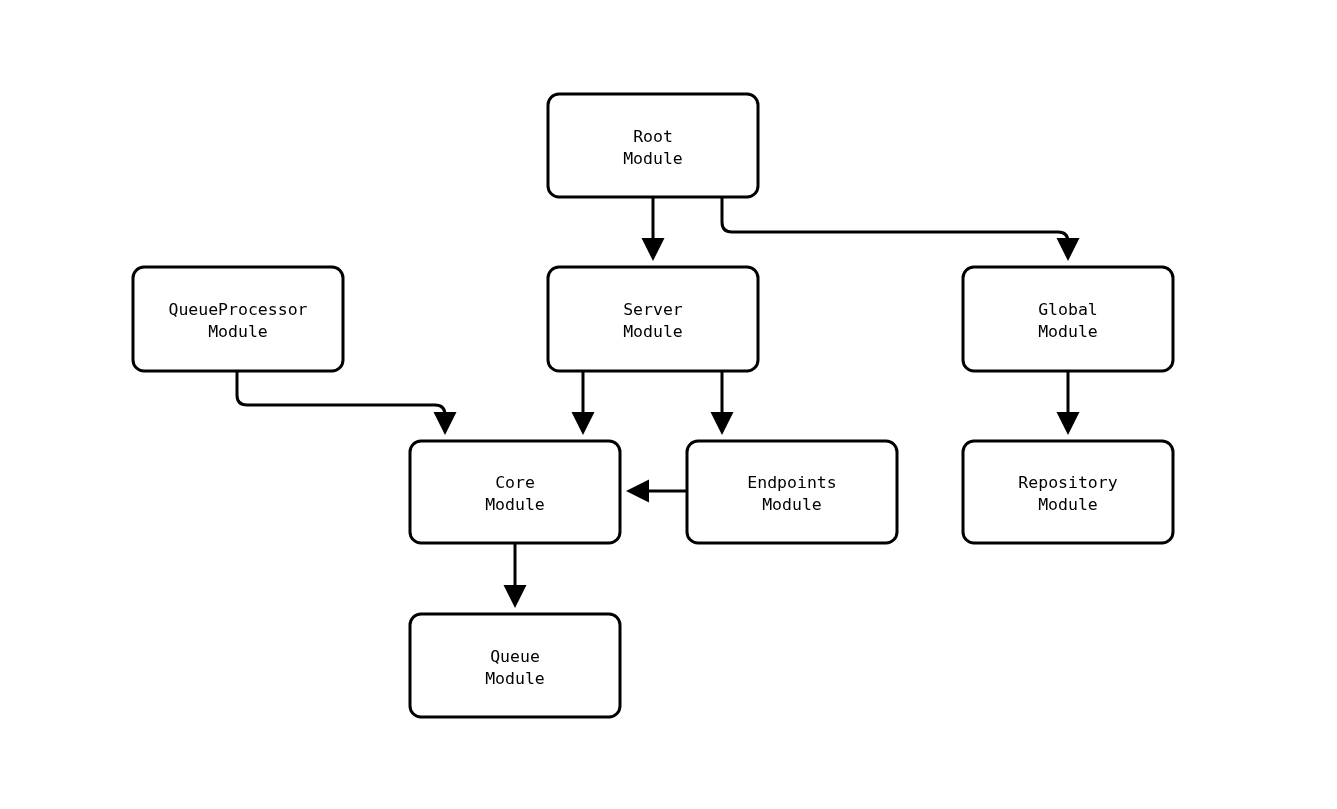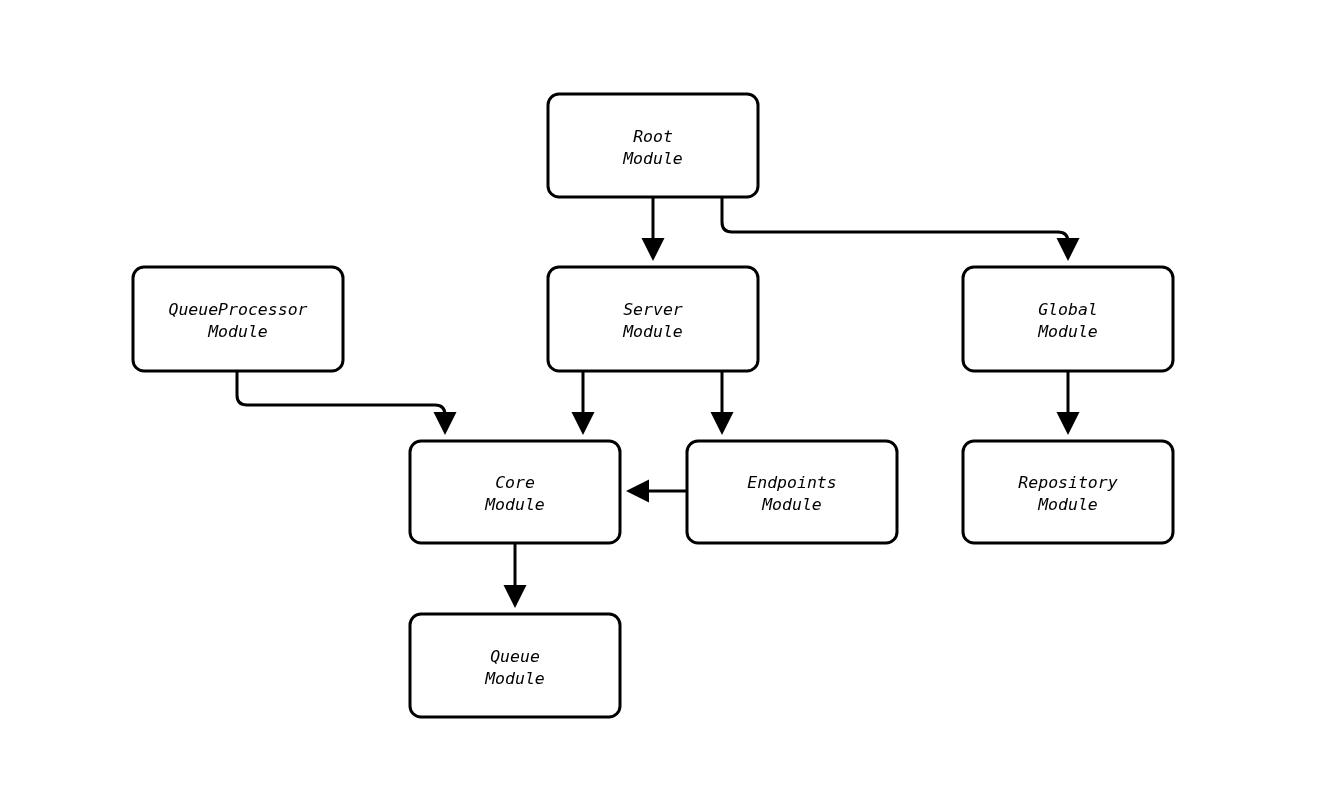--- a/index.html
+++ b/index.html
@@ -6,21 +6,20 @@
     margin: 0;
     padding: 0;
     background: #ffffff;
   }
   #canvas {
     position: relative;
     width: 1194px;
     height: 809px;
     background: #ffffff;
     overflow: hidden;
-    font-style: italic;
   }
   svg#diagram {
     position: absolute;
     top: 0;
     left: 0;
     width: 1337px;
     height: 809px;
     display: block;
   }
   .node-box {

